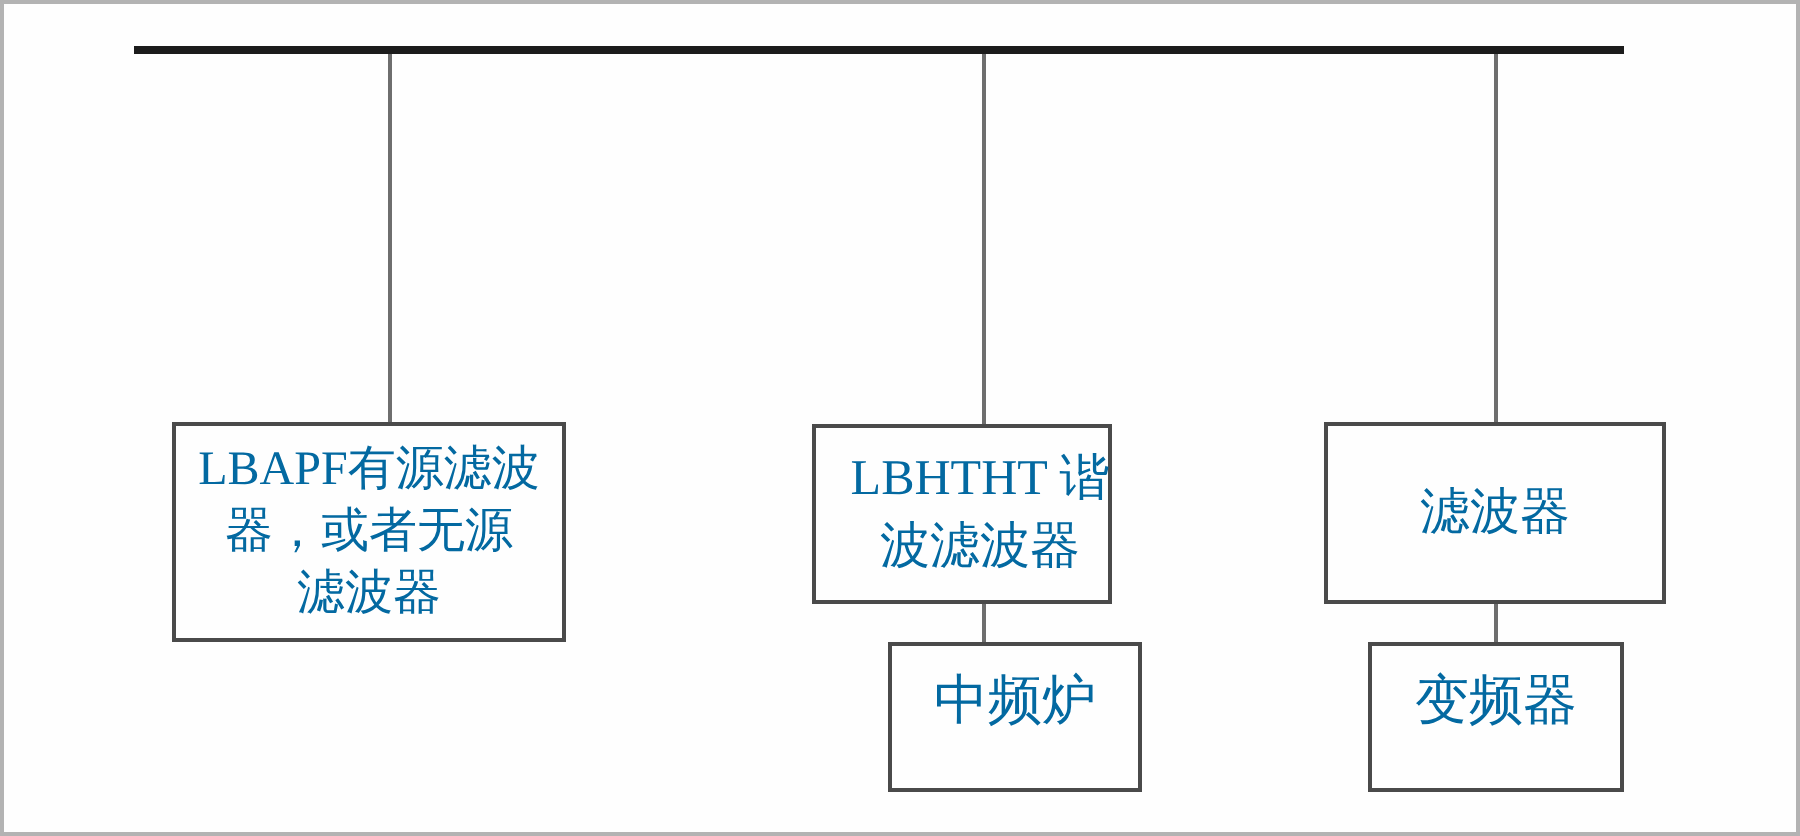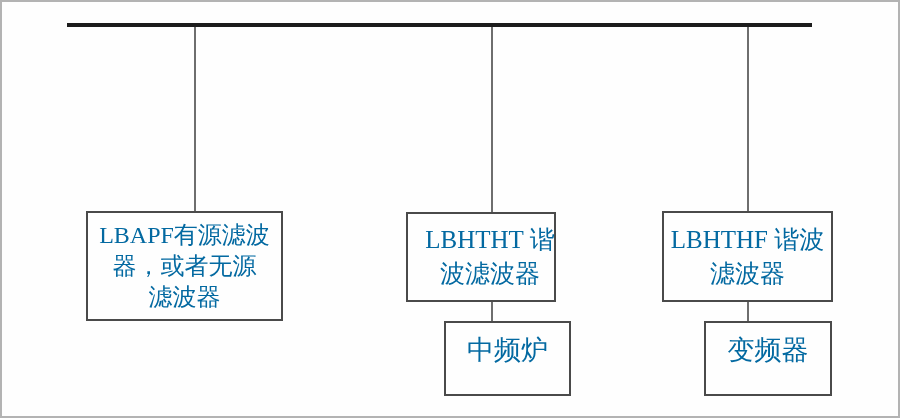--- a/index.html
+++ b/index.html
@@ -63,21 +63,21 @@
     left: 660px; top: 209px; width: 171px; height: 91px;
     font-size: 25px; line-height: 34px;
   }
   .node-load {
     justify-content: flex-start;
     padding-top: 11px;
     font-size: 27px;
     line-height: 32px;
   }
   .node-furnace { left: 442px; top: 319px; width: 127px; height: 75px; }
-  .node-inverter { left: 682px; top: 319px; width: 128px; height: 75px; margin-left: 20px; }
+  .node-inverter { left: 682px; top: 319px; width: 128px; height: 75px; }
 </style>
 </head>
 <body>
 
 <div class="canvas">
 
   <div class="bus"></div>
 
   <div class="vline drop-left"></div>
   <div class="vline drop-mid"></div>
@@ -88,21 +88,20 @@
     <span class="line">器，或者无源</span>
     <span class="line">滤波器</span>
   </div>
 
   <div class="node node-filter-mid">
     <span class="line">LBHTHT 谐</span>
     <span class="line">波滤波器</span>
   </div>
 
   <div class="node node-filter-right">
-    <span class="line">LBHTHF 谐波</span>
     <span class="line">滤波器</span>
   </div>
 
   <div class="vline link-mid"></div>
   <div class="vline link-right"></div>
 
   <div class="node node-load node-furnace">
     <span class="line">中频炉</span>
   </div>
 

